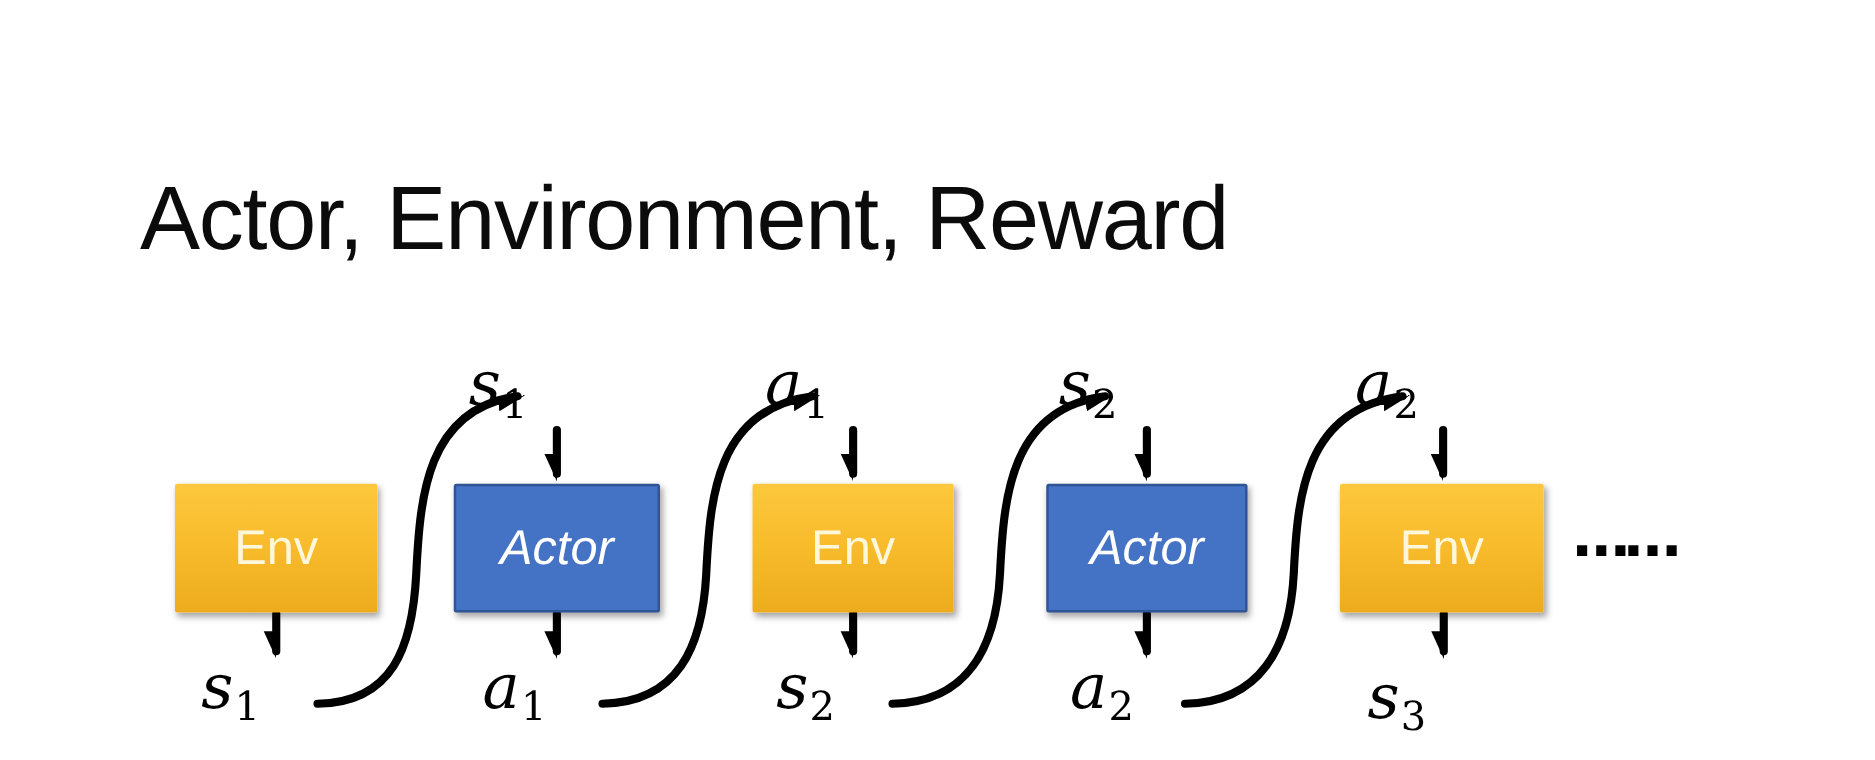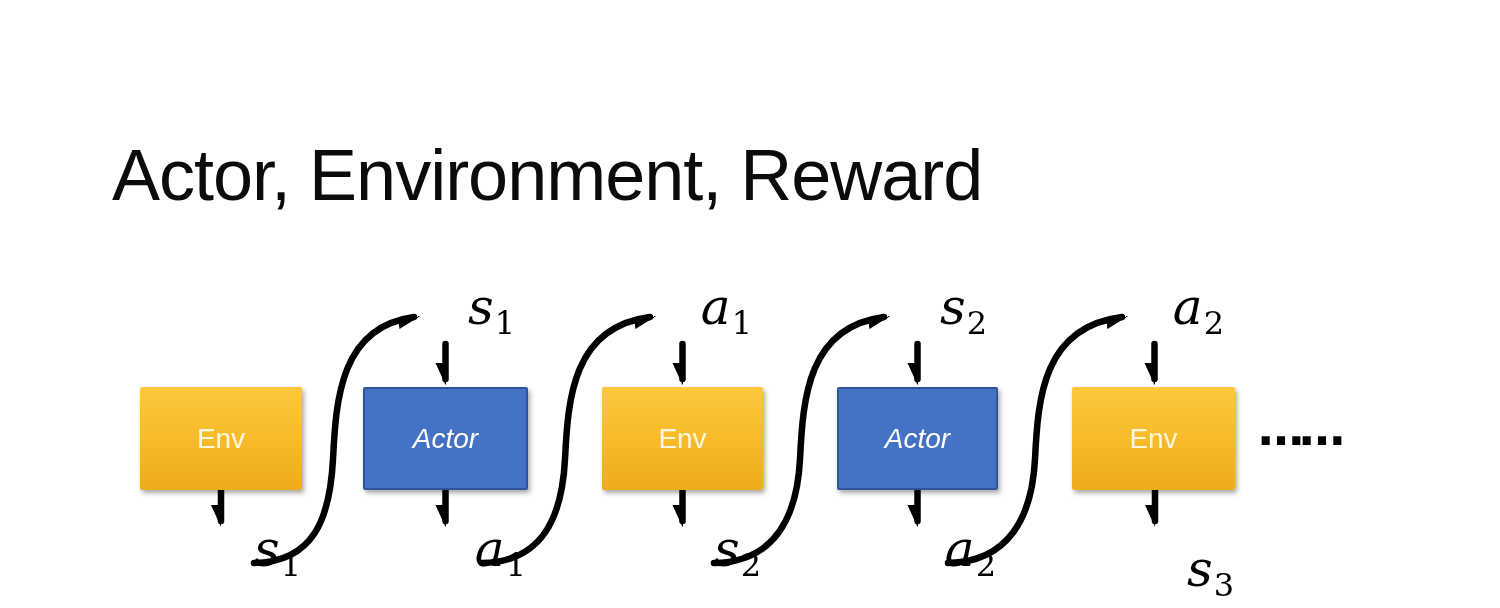--- a/index.html
+++ b/index.html
@@ -25,52 +25,52 @@
   }
   .arrow-layer{position:absolute;left:0;top:0;width:1500px;height:608px;}
   .arrow-layer line,.arrow-layer path.curve{
     stroke:var(--arrow,#000);fill:none;stroke-linecap:round;
   }
   .arrow-layer line{stroke-width:6.5px;}
   .arrow-layer path.curve{stroke-width:6.5px;}
   .box{
     position:absolute;top:387px;height:103px;box-sizing:border-box;
     display:flex;align-items:center;justify-content:center;
-    font-size:28px;border-radius:2px;
+    font-size:39px;border-radius:2px;
     box-shadow:2px 3px 5px rgba(0,0,0,0.35);
   }
   .box.env{
     background:linear-gradient(180deg,var(--env-gradient-top,#FDC83E) 0%,#F8BC2C 45%,var(--env-gradient-bottom,#EDAC1D) 100%);
     color:var(--env-text,#FEF7DC);
   }
   .box.actor{
     background:var(--actor-fill,#4472C4);
     border:2px solid var(--actor-border,#2F5597);
     color:var(--actor-text,#fff);
     font-style:italic;
   }
   .env-1{left:140px;width:162px;}
   .actor-1{left:363px;width:165px;}
   .env-2{left:602px;width:161px;}
   .actor-2{left:837px;width:161px;}
   .env-3{left:1072px;width:163px;}
   .mlabel{
-    position:absolute;width:140px;text-align:right;line-height:1;
+    position:absolute;width:140px;text-align:left;line-height:1;
     font-family:"DejaVu Serif","Liberation Serif",serif;
     font-style:italic;font-size:50px;color:#000;white-space:nowrap;
   }
   .mlabel sub{
     font-style:normal;font-size:32px;line-height:1;
     vertical-align:-10px;margin-left:1px;
   }
   .tl-1{left:375px;top:282px;} .tl-2{left:612px;top:282px;}
   .tl-3{left:847px;top:282px;} .tl-4{left:1084px;top:282px;}
   .bl-1{left:161px;top:524px;} .bl-2{left:386px;top:524px;}
   .bl-3{left:621px;top:524px;} .bl-4{left:856px;top:524px;}
-  .bl-5{left:1094px;top:544px;}
+  .bl-5{left:1094px;top:532px;}
   .dots{
     position:absolute;left:1258px;top:403px;height:52px;line-height:52px;
     font-family:"DejaVu Sans","Liberation Sans",sans-serif;
     font-size:46px;font-weight:bold;letter-spacing:-5px;color:#000;
   }
 </style>
 </head>
 <body>
 
 <div class="slide">

